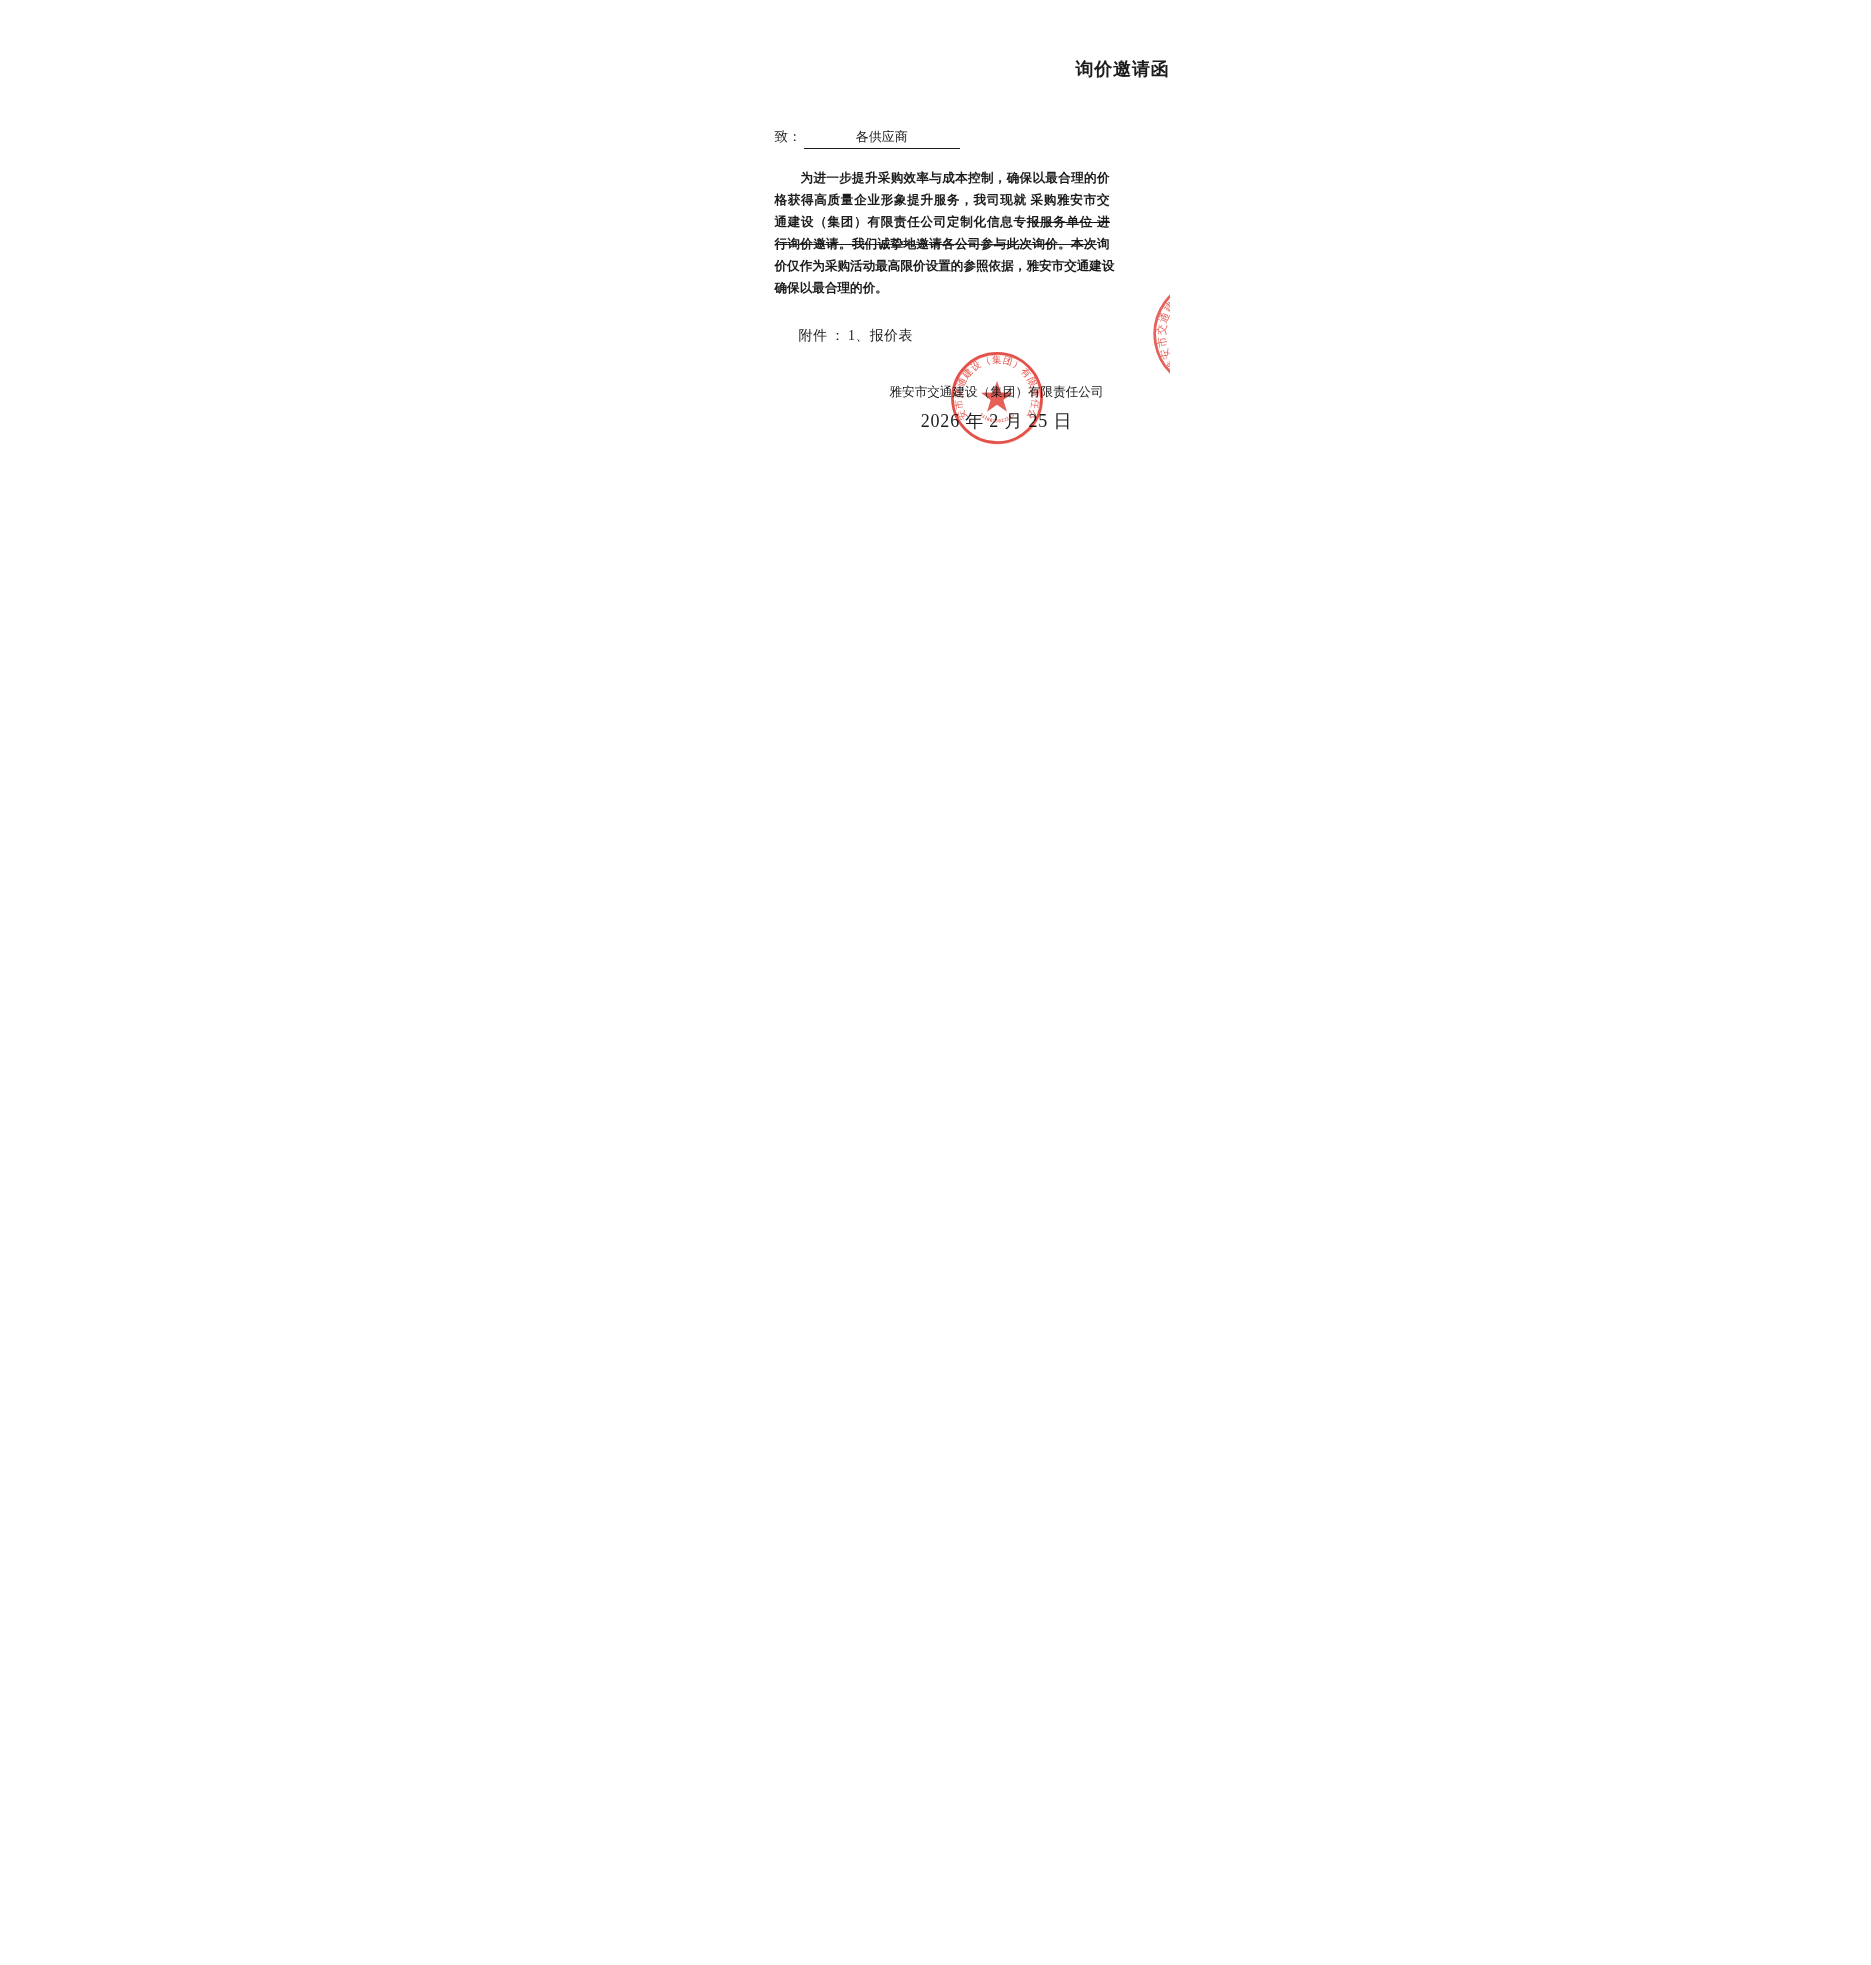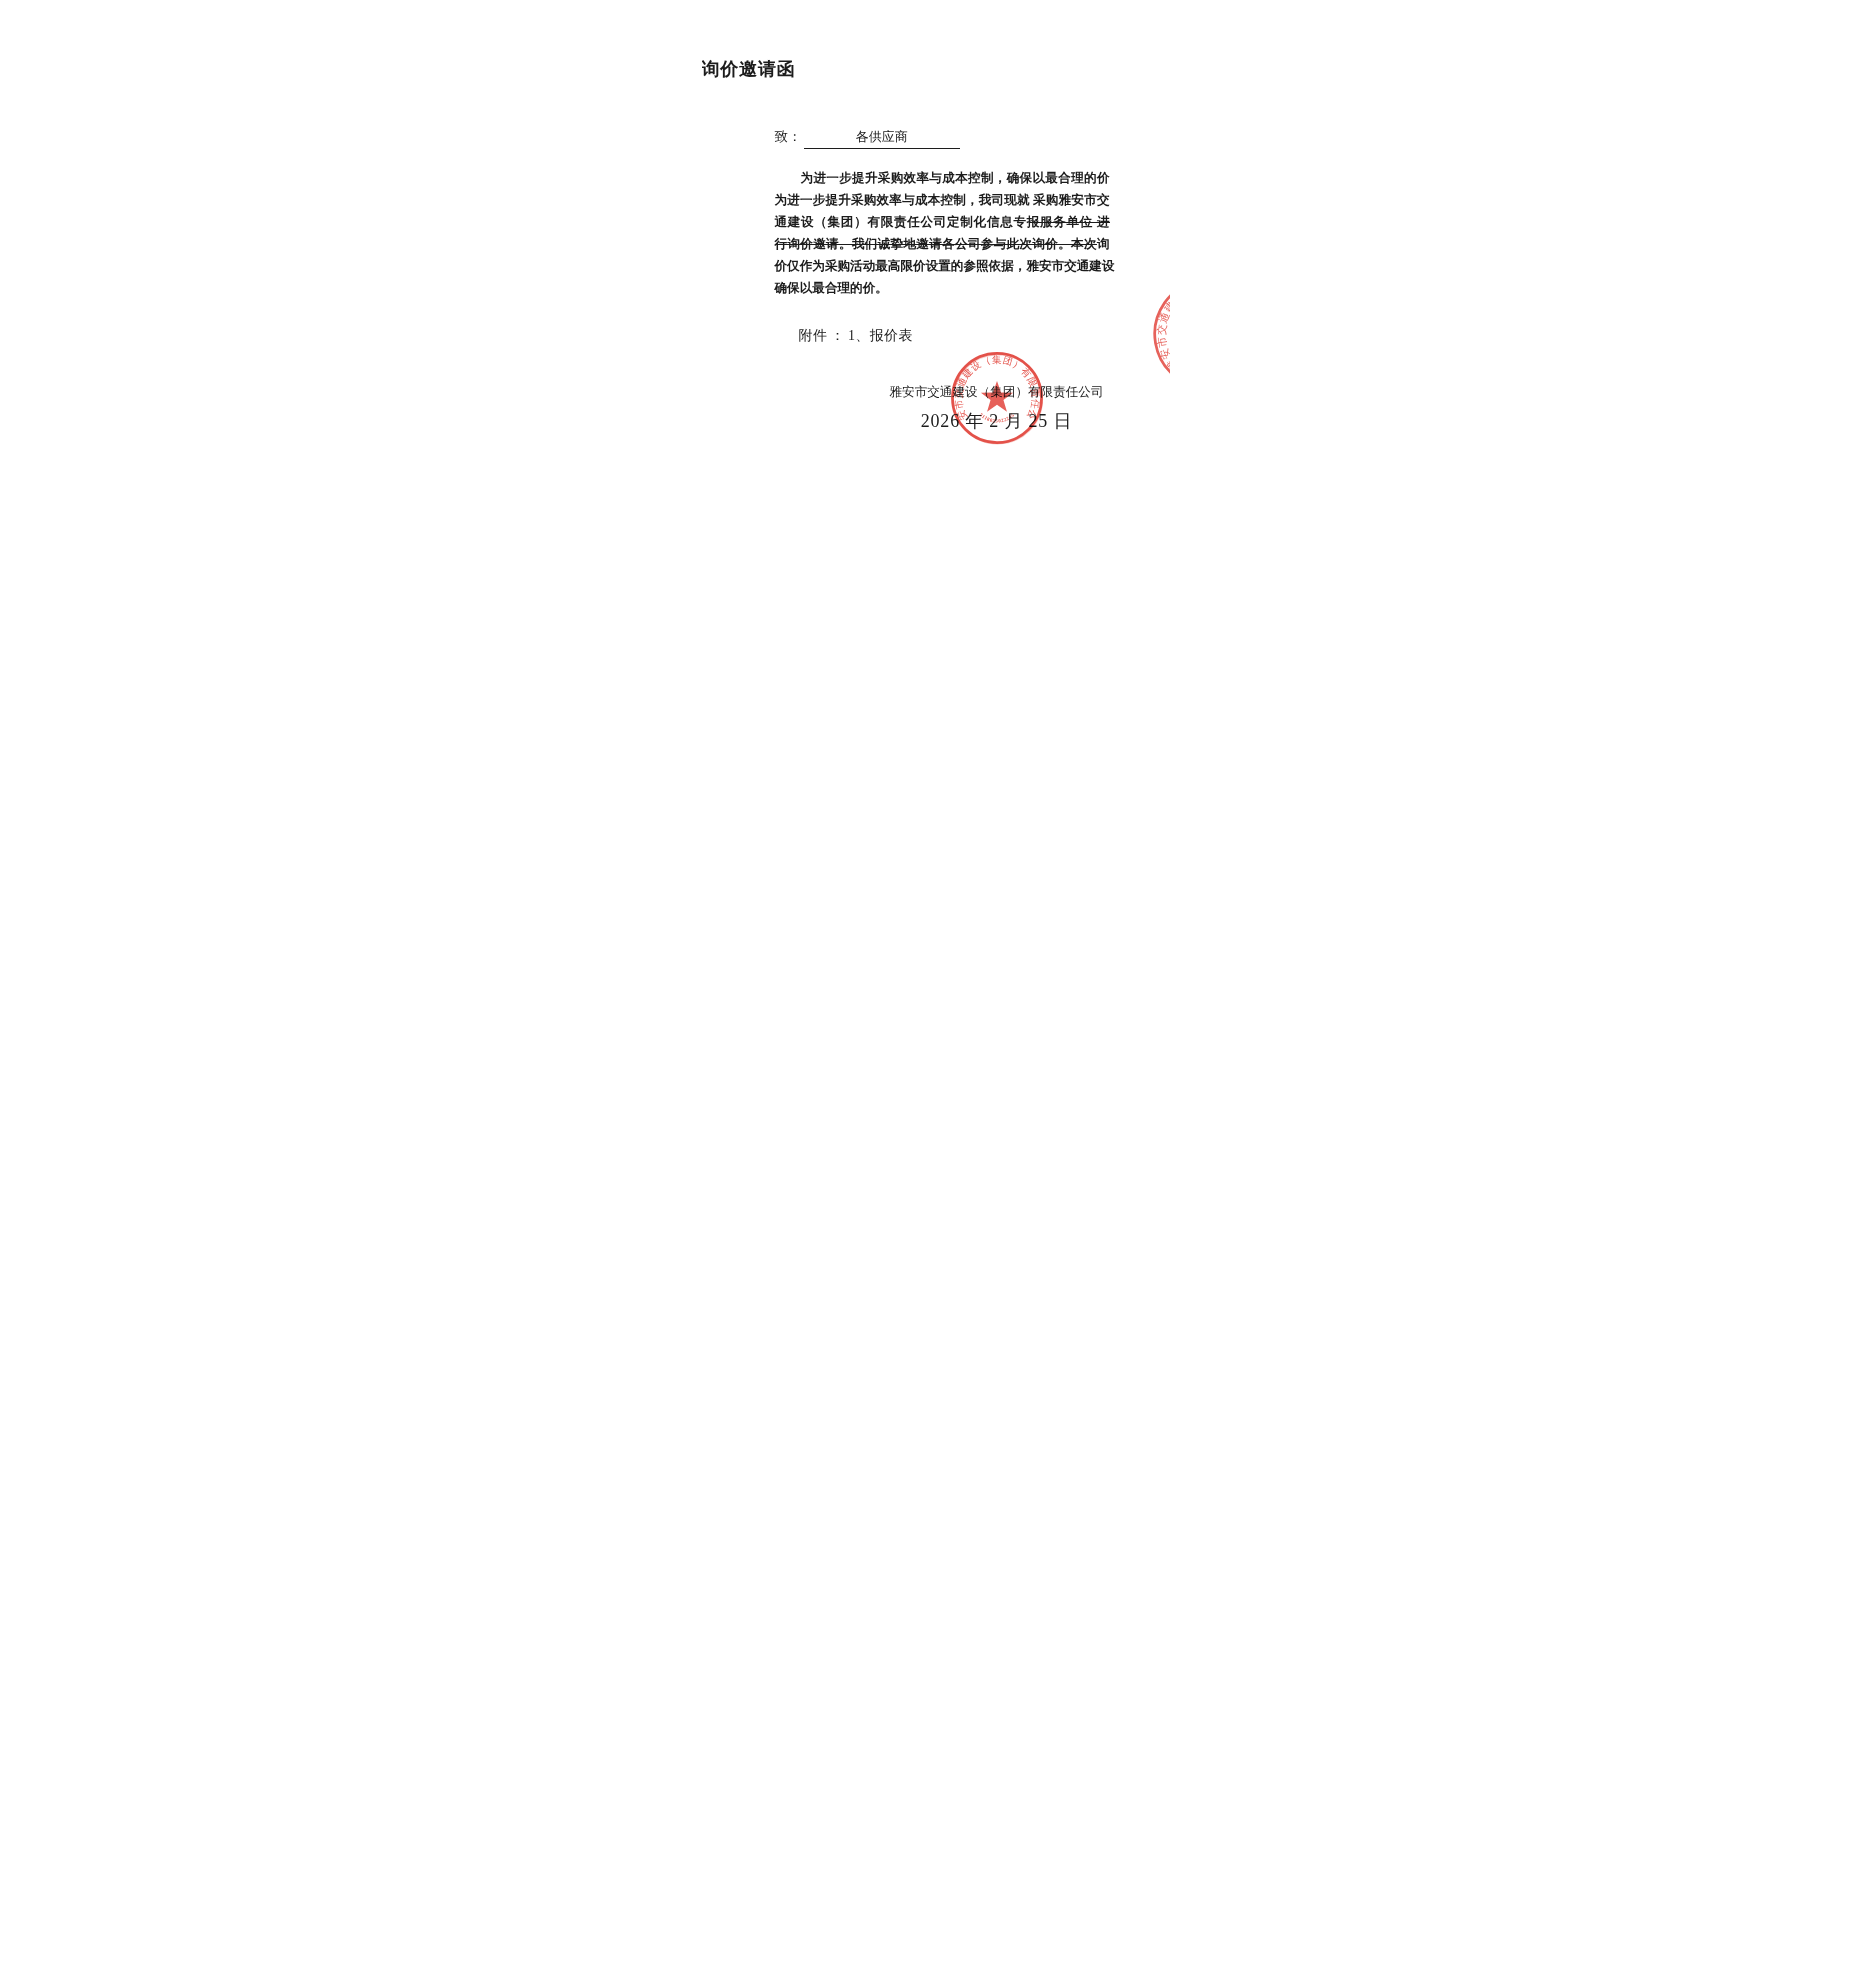--- a/index.html
+++ b/index.html
@@ -10,21 +10,21 @@
     height: 661px;
     margin: 0 auto;
     background: #ffffff;
     overflow: hidden;
     font-family: "Liberation Serif", serif;
     color: var(--ink);
   }
   .title {
     position: absolute;
     top: 57px; left: 0; width: 100%;
-    text-align: left;
+    text-align: right;
     font-size: 18px;
     font-weight: 700;
     letter-spacing: 0.8px;
   }
   .salutation {
     position: absolute;
     top: 128px; left: 73px;
     font-size: 13.4px;
     white-space: nowrap;
   }
@@ -100,21 +100,21 @@
 <body>
 
 <div class="page">
 
   <div class="title">询价邀请函</div>
 
   <div class="salutation"><span>致：</span><span class="salutation-line"><span>各供应商</span></span></div>
 
   <div class="body-block">
       <div class="body-line indent"><span>为进一步提升采购效率与成本控制，确保以最合理的价</span></div>
-      <div class="body-line"><span>为进一步提升采购效率与成本控制，我司现就</span><span class="u"> 采购雅安市交</span></div>
+      <div class="body-line"><span>格获得高质量企业形象提升服务，我司现就</span><span class="u"> 采购雅安市交</span></div>
       <div class="body-line"><span class="u">通建设（集团）有限责任公司定制化信息专报服务单位 </span><span>进</span></div>
       <div class="body-line"><span>行询价邀请。我们诚挚地邀请各公司参与此次询价。本次询</span></div>
       <div class="body-line"><span>价仅作为采购活动最高限价设置的参照依据，雅安市交通建设</span></div>
       <div class="body-line last"><span>确保以最合理的价。</span></div>
     </div>
 
   <div class="attachment"><span>附件</span><span class="att-colon">：</span><span>1、报价表</span></div>
 
   <div class="sig-company">雅安市交通建设（集团）有限责任公司</div>
   <div class="sig-date">2026 年 2 月 25 日</div>

